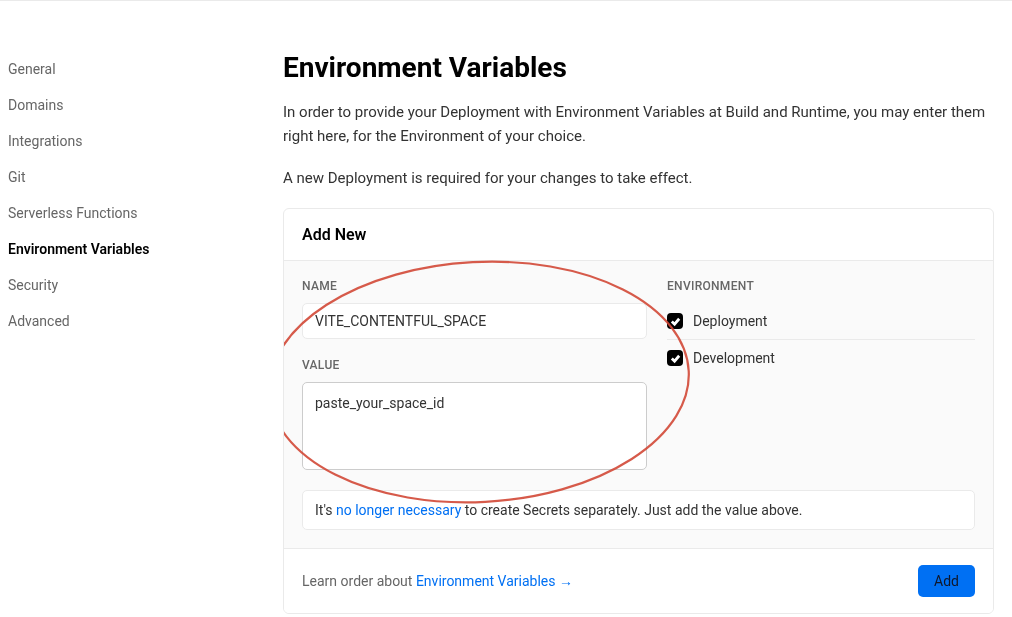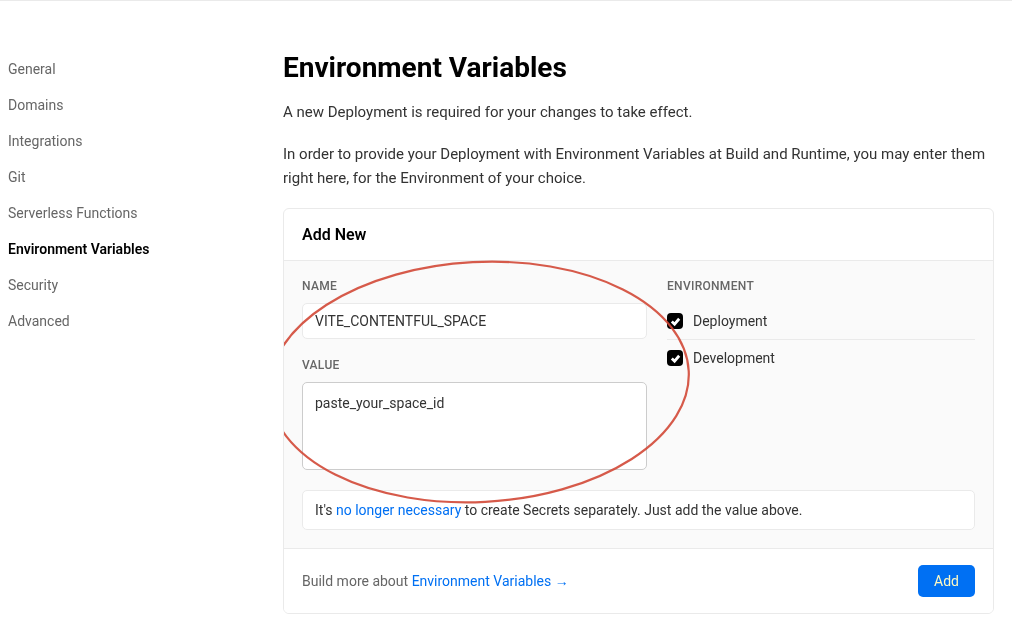--- a/index.html
+++ b/index.html
@@ -165,21 +165,21 @@
     .learn-more {
       font-size: 14px;
       color: #666;
     }
     .learn-more a {
       color: #0070f3;
       text-decoration: none;
     }
     .add-btn {
       background: #0070f3;
-      color: #fef9c3;
+      color: #0f172a;
       border: none;
       border-radius: 5px;
       padding: 8px 16px;
       font-size: 14px;
       cursor: pointer;
       font-family: inherit;
     }
     .annotation-ellipse {
       position: absolute;
       pointer-events: none;
@@ -199,22 +199,22 @@
     <a class="sidebar-item">Integrations</a>
     <a class="sidebar-item">Git</a>
     <a class="sidebar-item">Serverless Functions</a>
     <a class="sidebar-item active">Environment Variables</a>
     <a class="sidebar-item">Security</a>
     <a class="sidebar-item">Advanced</a>
   </nav>
 
   <main class="main">
     <h1 class="page-title">Environment Variables</h1>
+    <p class="description">In order to provide your Deployment with Environment Variables at Build and Runtime, you may enter them right here, for the Environment of your choice.</p>
     <p class="description">A new Deployment is required for your changes to take effect.</p>
-    <p class="description">In order to provide your Deployment with Environment Variables at Build and Runtime, you may enter them right here, for the Environment of your choice.</p>
 
     <div class="card">
       <div class="card-header">Add New</div>
 
       <div class="card-body">
         <svg class="annotation-ellipse" viewBox="0 0 440 258">
           <ellipse cx="220" cy="129" rx="210" ry="120" fill="none" stroke="#d14836" stroke-width="2.2" opacity="0.9" stroke-dasharray="0" transform="rotate(-3 220 129)"></ellipse>
         </svg>
 
         <div class="form-row">
@@ -251,19 +251,19 @@
           </div>
         </div>
 
         <div class="info-box">
           <span>It's </span><a>no longer necessary</a><span> to create Secrets separately. Just add the value above.</span>
         </div>
       </div>
 
       <div class="card-footer">
         <div class="learn-more">
-          <span>Build more about </span><a><span>Environment Variables</span><span> →</span></a>
+          <span>Learn order about </span><a><span>Environment Variables</span><span> →</span></a>
         </div>
         <button class="add-btn">Add</button>
       </div>
     </div>
   </main>
 </div>
 
 </body></html>

